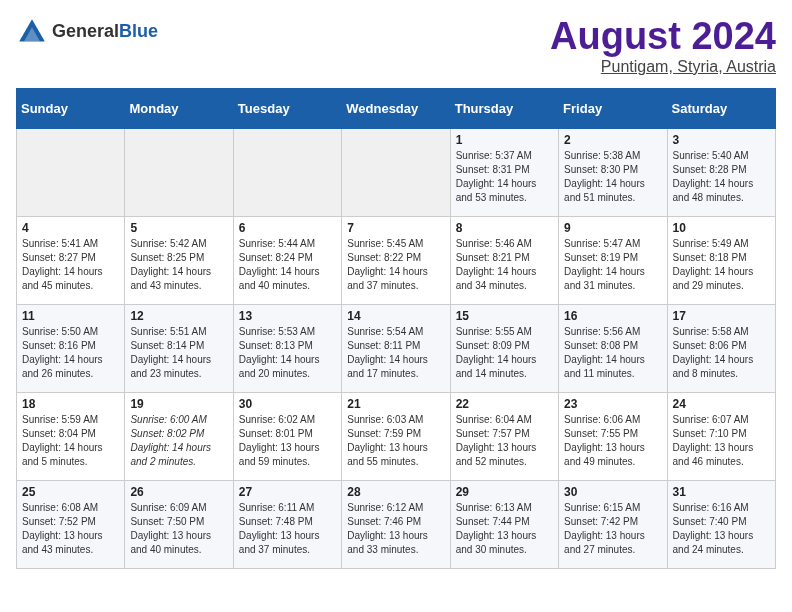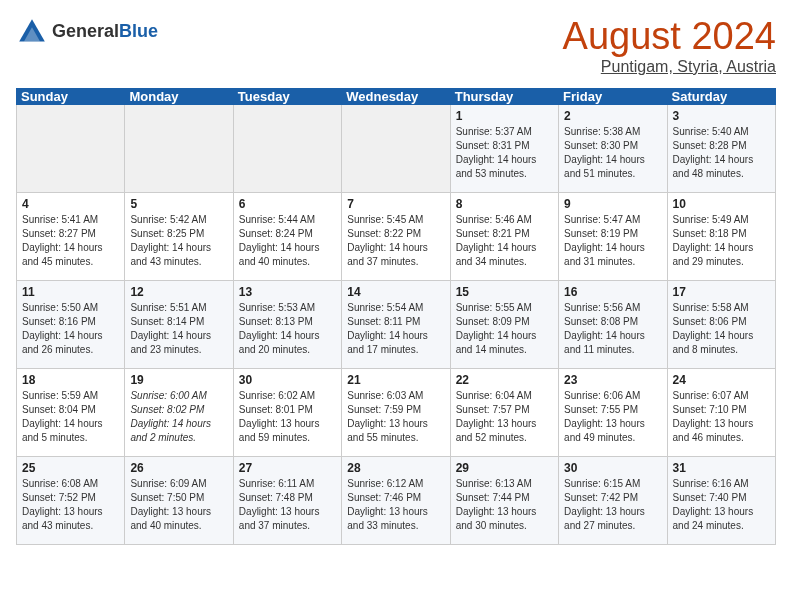--- a/index.html
+++ b/index.html
@@ -38,41 +38,41 @@
     }
     .logo-icon {
       width: 32px;
       height: 32px;
     }
     .title-area {
       text-align: right;
     }
     .month-title {
       font-size: 38px;
-      font-weight: normal;
-      color: #c2410c;
+      font-weight: bold;
+      color: #4c1d95;
       line-height: 1.1;
       text-align: center;
     }
     .subtitle {
       font-size: 16px;
       color: #444;
       text-decoration: underline;
     }
     table {
       width: 100%;
       border-collapse: collapse;
       table-layout: fixed;
     }
     thead th {
       background: #1a5fa8;
       color: #fff;
       font-size: 13px;
       font-weight: bold;
-      padding: 0 4px;
+      padding: 12px 4px;
       text-align: left;
       border: 1px solid #1a5fa8;
     }
     tbody td {
       border: 1px solid #ccc;
       vertical-align: top;
       padding: 4px 5px;
       font-size: 10.5px;
       color: #222;
       background: #fff;

